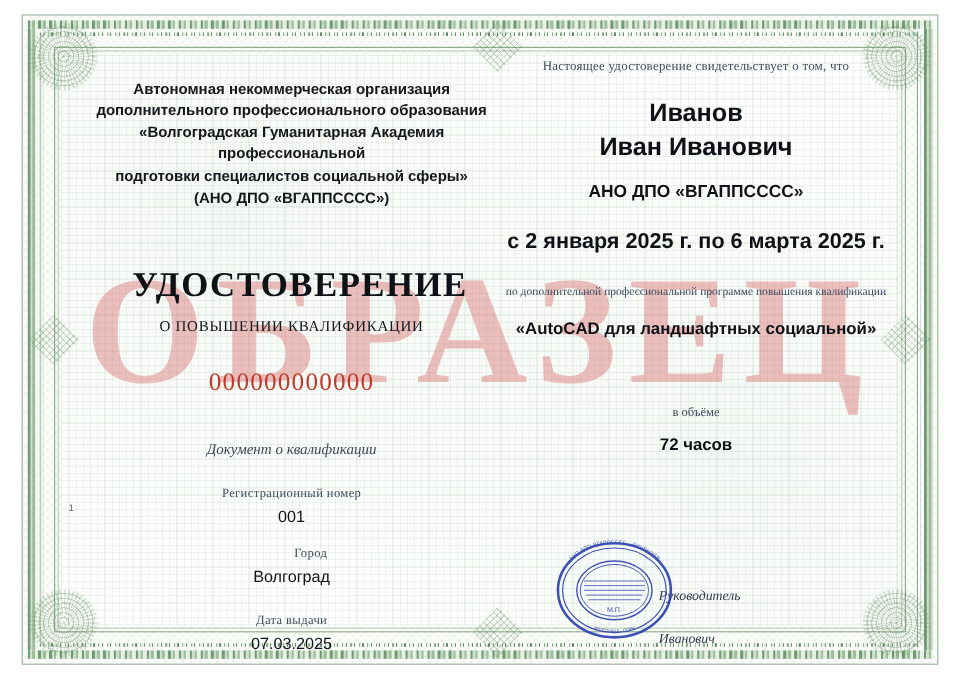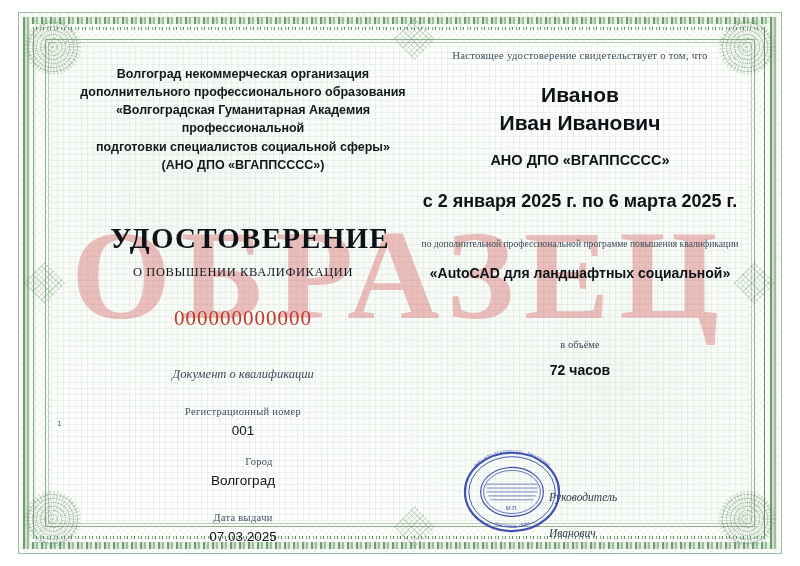--- a/index.html
+++ b/index.html
@@ -304,21 +304,21 @@
 
     <div class="watermark">
       <span>ОБРАЗЕЦ</span>
     </div>
 
     <div class="content">
 
       <div class="col-left">
 
         <div class="org-block">
-          <div>Волгоград некоммерческая организация</div>
+          <div>Автономная некоммерческая организация</div>
           <div>дополнительного профессионального образования</div>
           <div>«Волгоградская Гуманитарная Академия профессиональной</div>
           <div>подготовки специалистов социальной сферы»</div>
           <div>(АНО ДПО «ВГАППСССС»)</div>
         </div>
 
         <div class="title-main">УДОСТОВЕРЕНИЕ</div>
         <div class="title-sub">О ПОВЫШЕНИИ КВАЛИФИКАЦИИ</div>
         <div class="doc-number">000000000000</div>
         <div class="doc-kind">Документ о квалификации</div>

